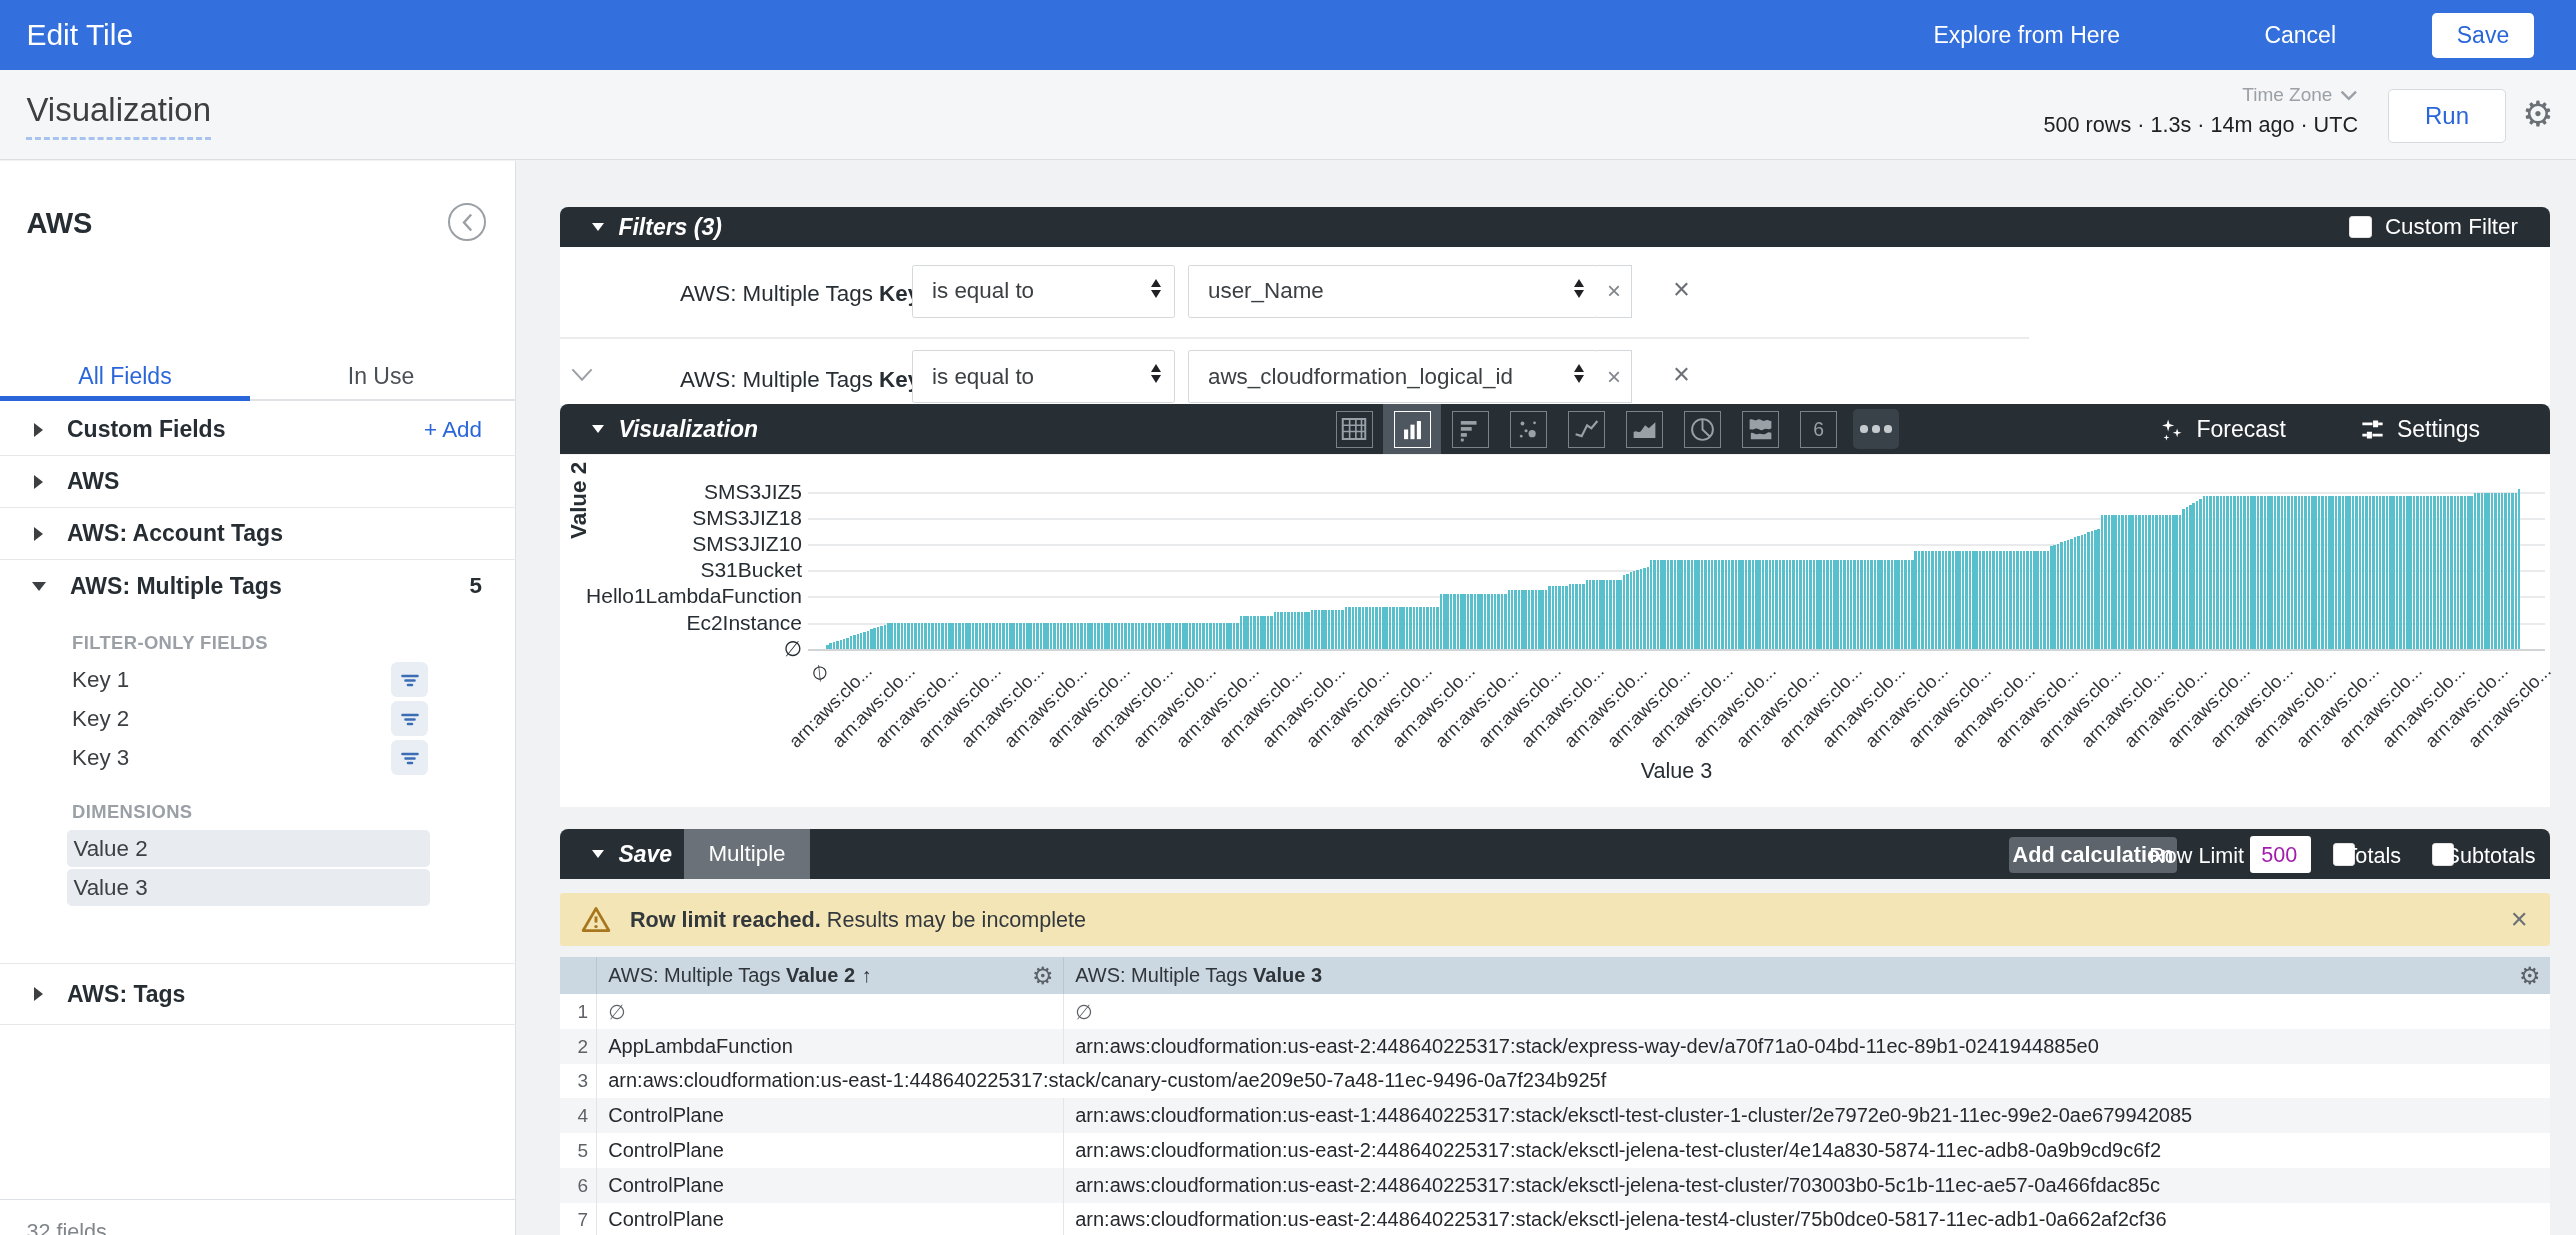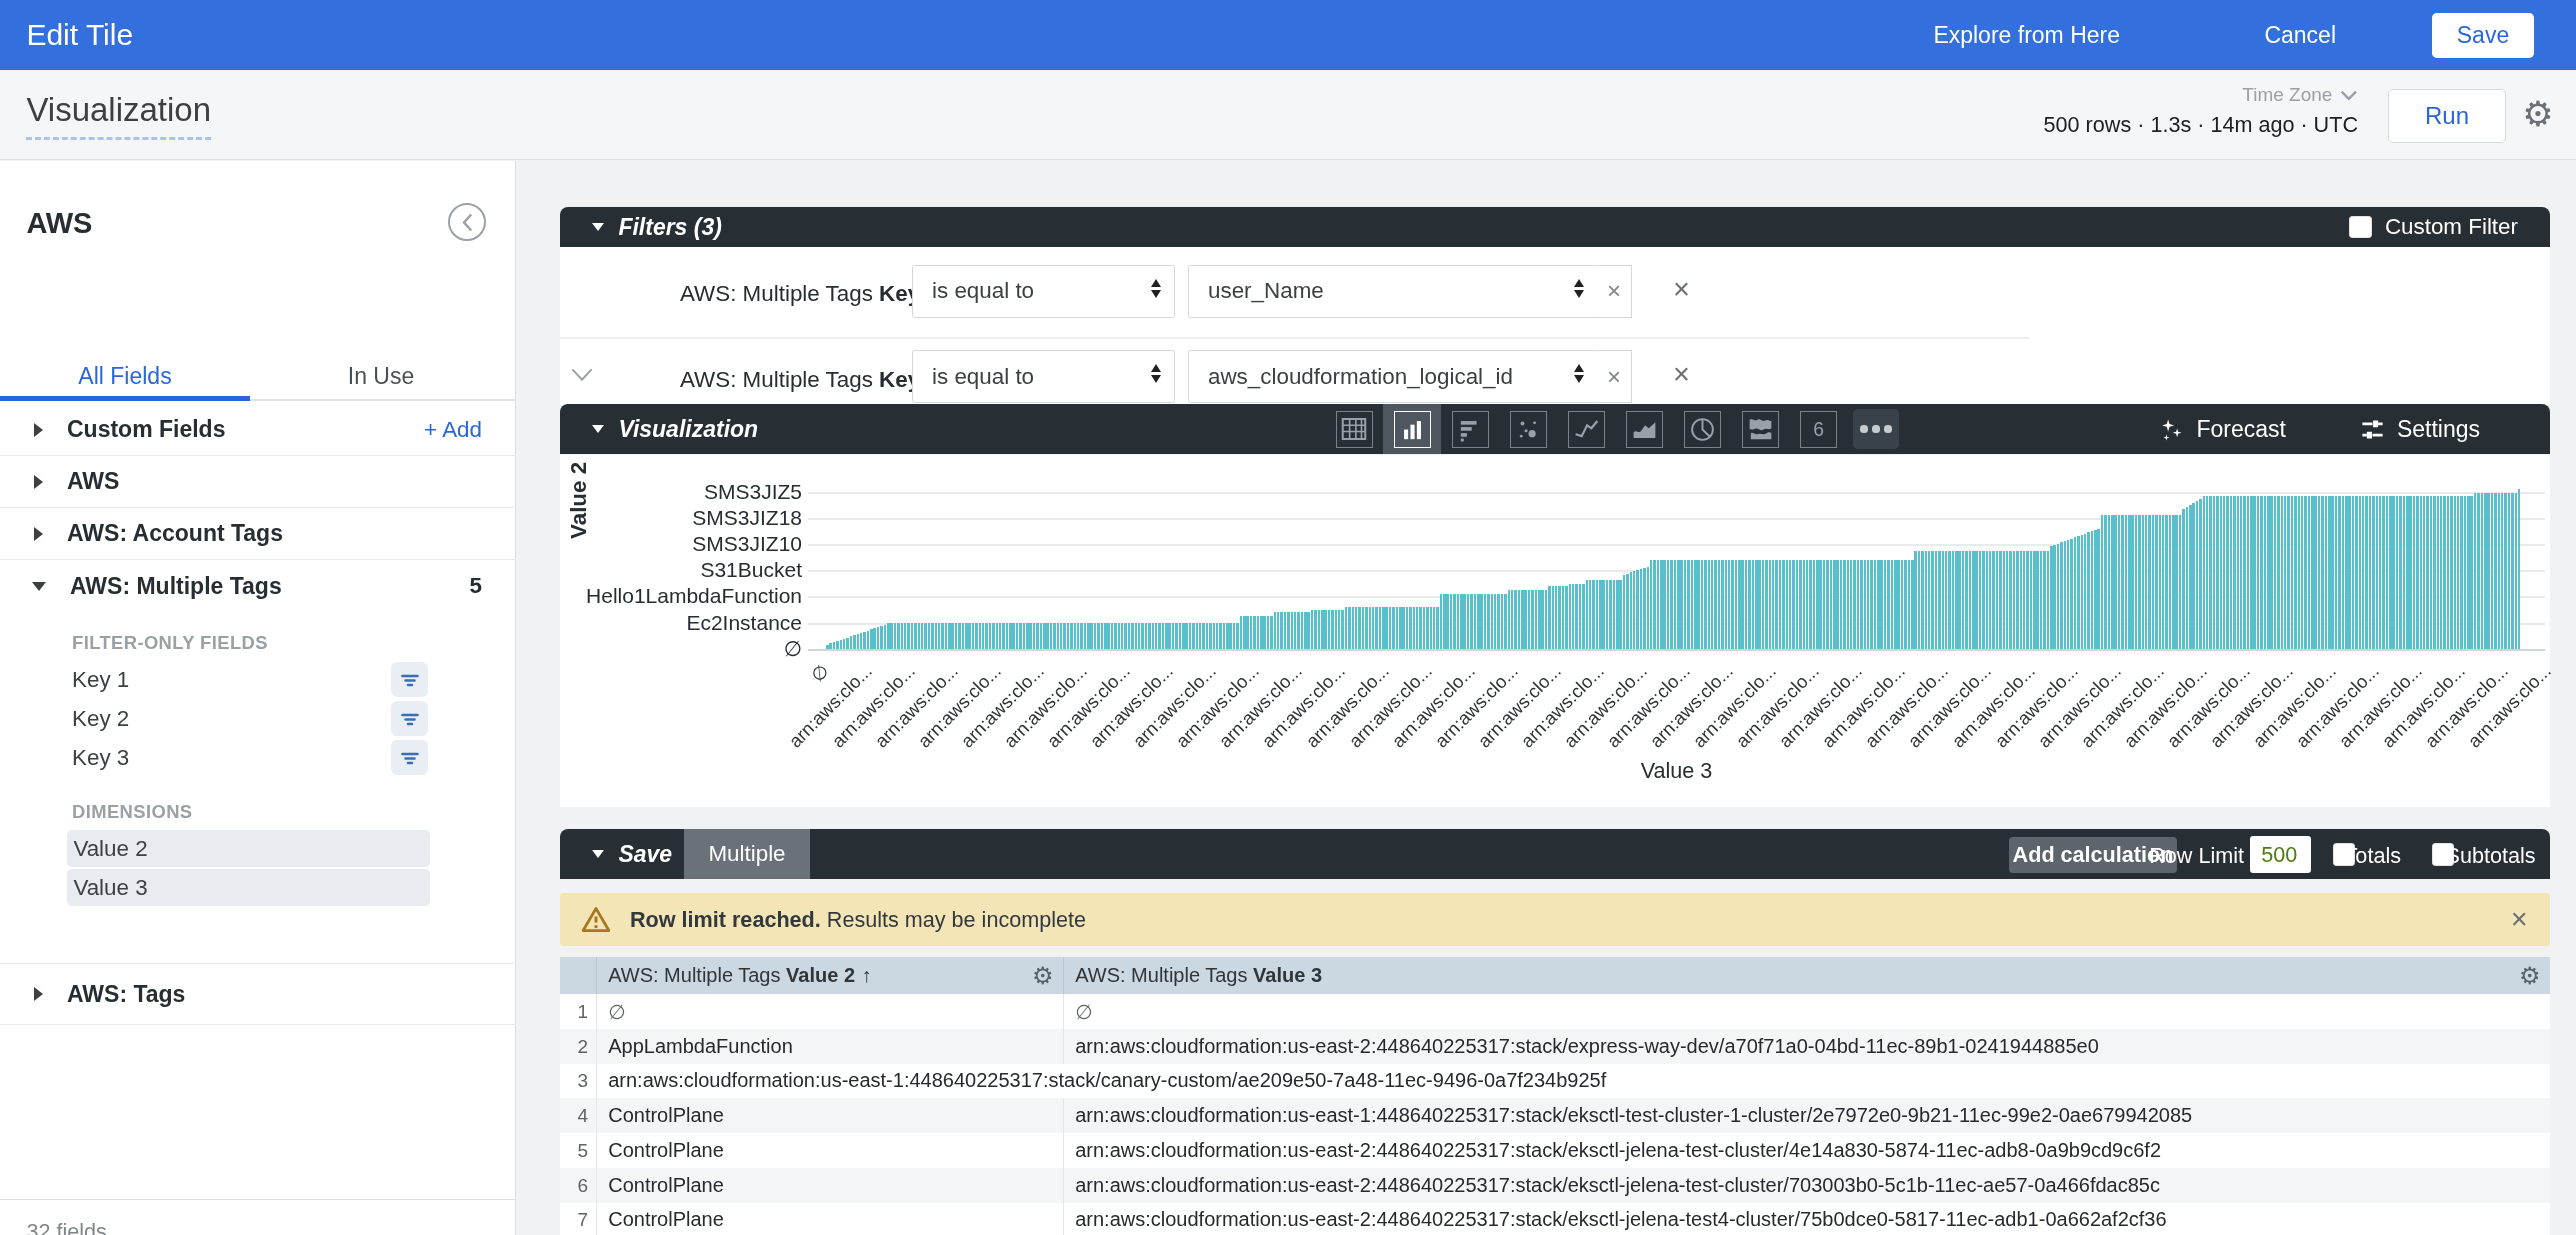--- a/index.html
+++ b/index.html
@@ -119,21 +119,21 @@
   #x-title { position:absolute; left:248px; top:303px; width:1737px; text-align:center; font-size:21.6px; color:#262d33; }
 
   
   #data-header { top:829px; height:50px; }
   #results-tab { position:absolute; left:124px; top:0; height:50px; width:126px; background:#6a7178;
                  display:flex; align-items:center; justify-content:center; font-size:22.4px; cursor:pointer; }
   #add-calc { position:absolute; right:373px; top:8px; width:168px; height:36px; background:#5d646c; border-radius:4px;
               display:flex; align-items:center; justify-content:center; font-size:21.6px; font-weight:700; cursor:pointer; }
   #rowlimit-label { position:absolute; right:306px; top:13.6px; font-size:21.6px; }
   #rowlimit-input { position:absolute; right:239px; top:7.2px; width:61px; height:37px; border:none; border-radius:3.2px;
-                    background:#fff; color:#4d7c0f; font-size:21.6px; padding-left:11.2px;
+                    background:#fff; color:#a21caf; font-size:21.6px; padding-left:11.2px;
                     font-family:"Liberation Sans", sans-serif; }
   #totals-box { right:195px; } #subtotals-box { right:96px; }
   .hdr-check { position:absolute; top:14.4px; }
   #totals-label { position:absolute; right:149px; top:13.6px; font-size:21.6px; }
   #subtotals-label { position:absolute; right:14.4px; top:13.6px; font-size:21.6px; }
 
   #warn-banner { position:absolute; left:560px; top:893px; width:1990px; height:53px; background:#f3e5b6;
                  border-radius:3.2px; display:flex; align-items:center; }
   #warn-text { font-size:21.6px; color:#33383d; margin-left:19px; }
   #warn-close { position:absolute; right:22.4px; font-size:29px; color:#6b7076; cursor:pointer; }

